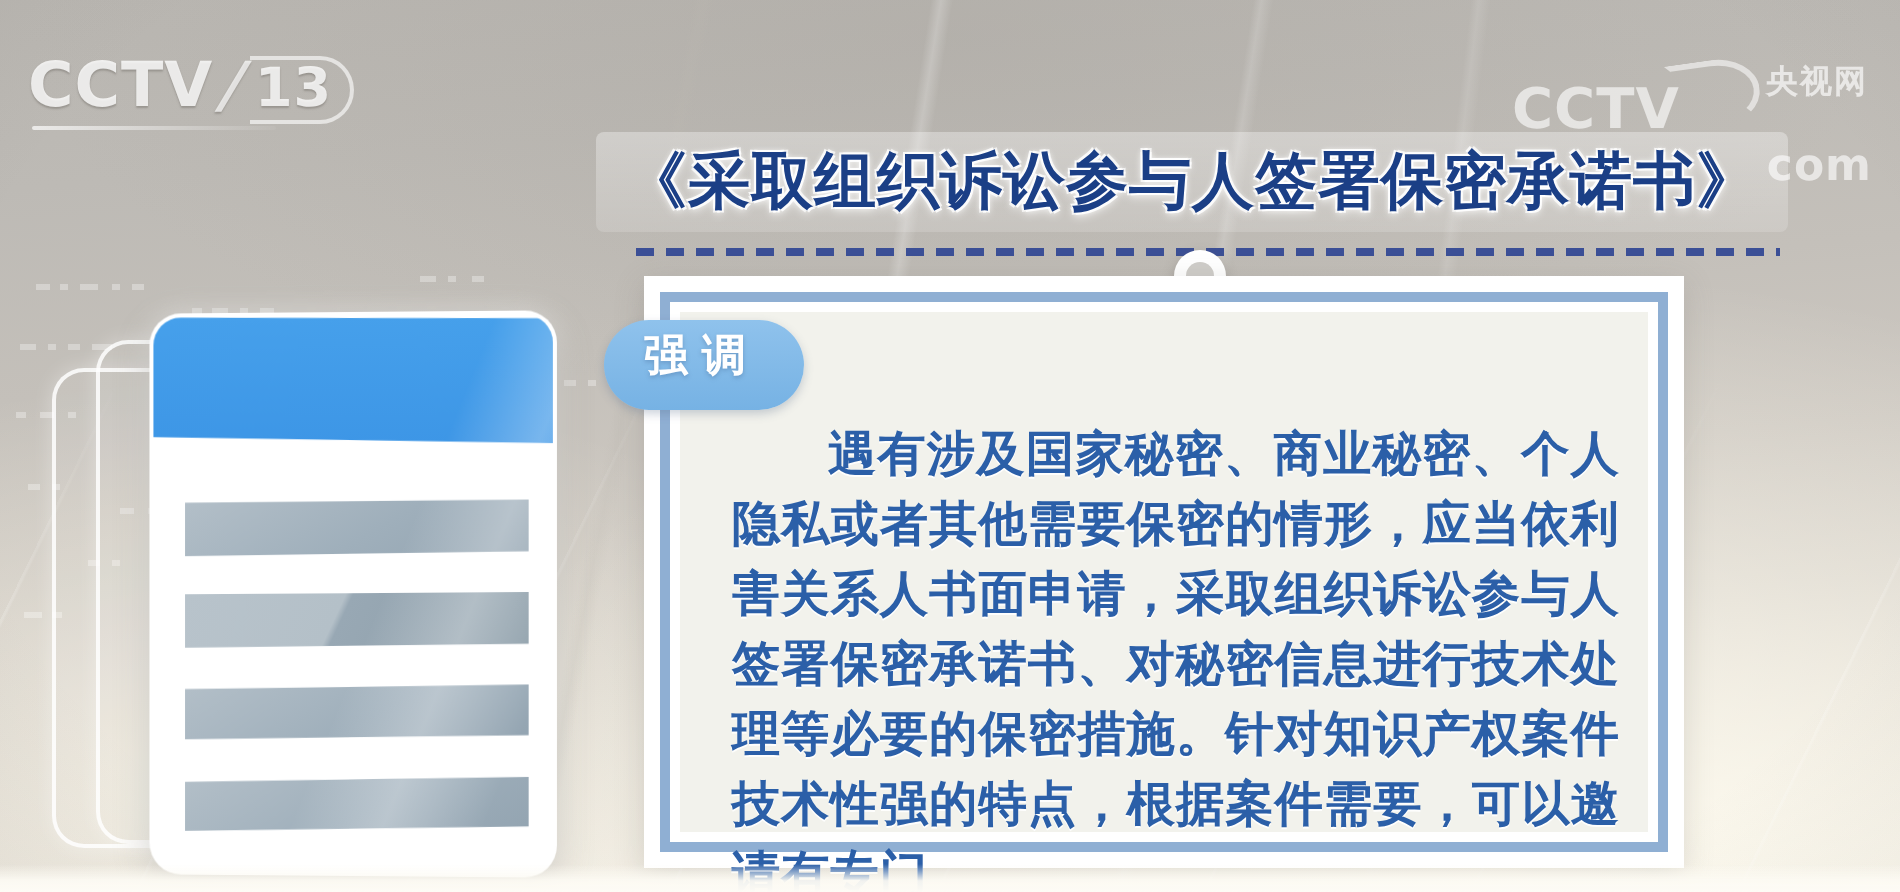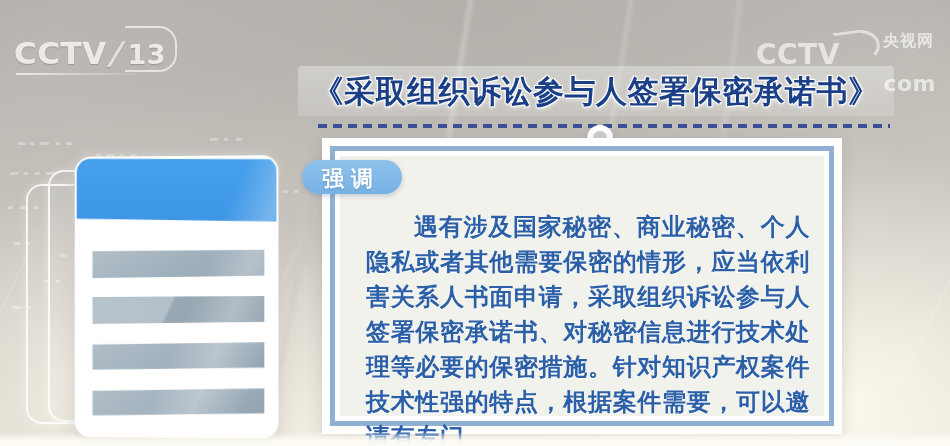--- a/index.html
+++ b/index.html
@@ -96,21 +96,21 @@
     display: inline-block;
     transform: skewX(-16deg);
     margin: 0 3px 0 4px;
     color: rgba(255,255,255,0.72);
   }
   .logo-cctv13 .thirteen {
     display: inline-block;
     border: 2px solid rgba(255,255,255,0.62);
     border-left: none;
     border-radius: 0 18px 18px 0;
-    padding: 12px 9px 0 2px;
+    padding: 0 9px 0 2px;
     font-size: 27px;
     line-height: 30px;
   }
   .logo-cctv13 .l-rule {
     height: 2px;
     width: 122px;
     margin: 1px 0 2px 2px;
     background: linear-gradient(90deg, rgba(255,255,255,0.70), rgba(255,255,255,0.05));
     border-radius: 2px;
   }
@@ -298,21 +298,21 @@
     text-align: justify;
     text-align-last: left;
     text-indent: 48px;
     text-shadow: 0 1px 0 rgba(255,255,255,0.9);
   }
 
   
   .badge {
     position: absolute;
     left: 302px; top: 160px;
-    padding: 5px 22px 1px 20px;
+    padding: 5px 22px 12px 20px;
     border-radius: 24px;
     background: linear-gradient(180deg, #8fc2ec 0%, #76b2e4 100%);
     color: #ffffff;
     font-size: 22px;
     font-weight: bold;
     letter-spacing: 7px;
     line-height: 28px;
     white-space: nowrap;
     box-shadow: 0 2px 5px rgba(90,110,140,0.30);
     text-shadow: 0 1px 2px rgba(60,95,140,0.35);

